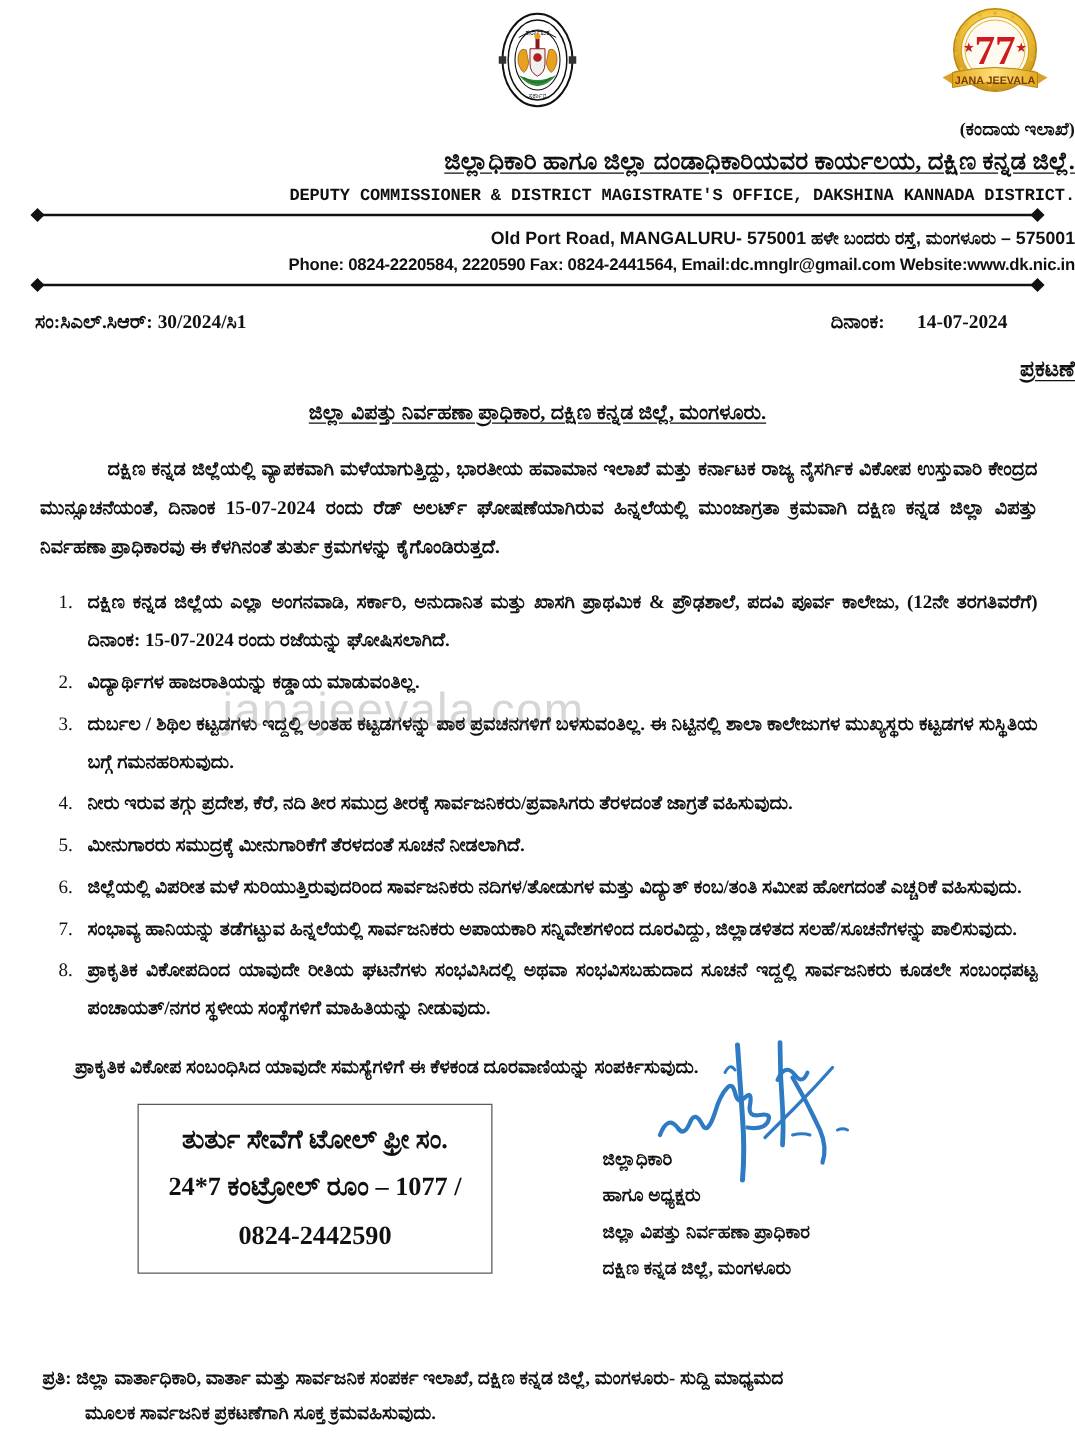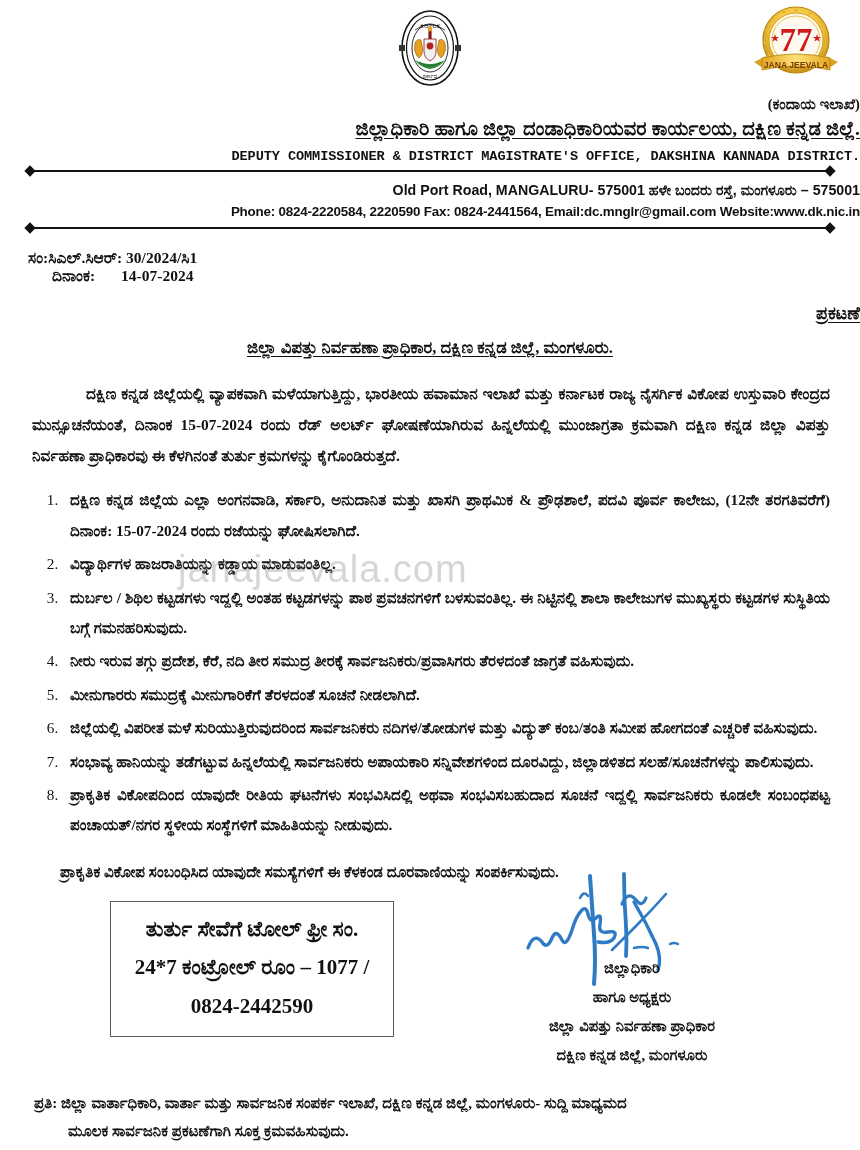--- a/index.html
+++ b/index.html
@@ -105,21 +105,20 @@
   .rule .dot.r { right: 0; }
 
   
   .ref-row {
     display: flex;
     justify-content: space-between;
     align-items: baseline;
     margin: 16px 30px 0 28px;
     font-size: 15.5px;
     font-weight: 700;
-    flex-direction: column;
   }
   .ref-date { display: flex; gap: 26px; margin-right: 24px; padding-left: 24px; }
 
   
   .title-prakatane {
     text-align: right;
     font-size: 17.5px;
     font-weight: 700;
     margin-top: 18px;
     text-decoration: underline;
@@ -176,23 +175,22 @@
     text-align: center;
     font-size: 21px;
     font-weight: 700;
     line-height: 1.85;
   }
 
   
   .sign-block {
     position: absolute;
     right: 78px;
-    top: 872px;
+    top: 832px;
     width: 300px;
-    text-align: center;
   }
   .sign-svg {
     position: absolute;
     top: -2px;
     left: 34px;
     width: 200px;
     height: 120px;
     pointer-events: none;
   }
   .sign-lines {

